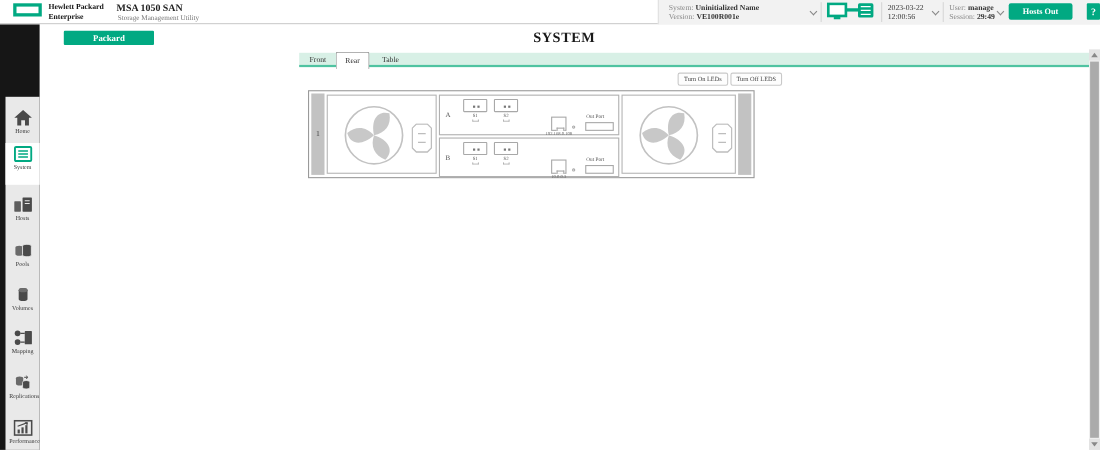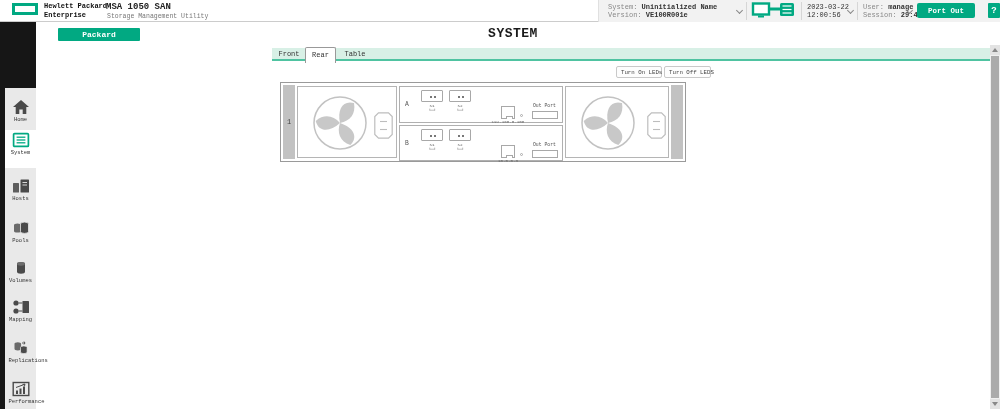--- a/index.html
+++ b/index.html
@@ -1,19 +1,19 @@
 <!DOCTYPE html>
 <html><head>
 <meta charset="utf-8">
 <style>
   * { margin:0; padding:0; box-sizing:border-box; }
   html,body { background:#fff; }
   #app {
     position:relative; width:1000px; height:409px; overflow:hidden;
-    font-family:Liberation Mono, monospace; background:#fff; color:#333;
+    font-family:Liberation Serif, serif; background:#fff; color:#333;
   }
   
   .header { position:absolute; left:0; top:0; width:1000px; height:22px; background:#fff; border-bottom:1px solid #ccc; z-index:5; }
   .hpe-logo { position:absolute; left:12px; top:3px; width:26px; height:12px; border:3px solid #01A982; background:#fff; }
   .brand { position:absolute; left:44px; top:2px; font-size:7px; font-weight:bold; line-height:8.5px; color:#111; white-space:nowrap; }
   .product { position:absolute; left:106px; top:2px; font-size:9px; font-weight:bold; color:#222; white-space:nowrap; }
   .subtitle { position:absolute; left:107px; top:13px; font-size:6.5px; color:#777; white-space:nowrap; }
   .hdr-right { position:absolute; left:598px; top:0; width:402px; height:22px; background:#f2f2f2; border-left:1px solid #e0e0e0; }
   .info-block { position:absolute; top:3px; font-size:7px; line-height:8px; white-space:nowrap; }
   .info-block .lbl { color:#888; }
@@ -113,21 +113,21 @@
       </div>
       <div class="chev" style="left:249px;"></div>
       <div class="vdiv" style="left:258px;"></div>
 
       <div class="info-block" style="left:264px;">
         <div><span class="lbl">User:</span> <span class="val">manage</span></div>
         <div><span class="lbl">Session:</span> <span class="val">29:49</span></div>
       </div>
       <div class="chev" style="left:308px;"></div>
 
-      <button class="signout-btn">Port Out</button>
+      <button class="signout-btn">Hosts Out</button>
       <button class="help-btn">?</button>
     </div>
   </div>
 
   <div class="sidebar-black"></div>
   <div class="sidebar-gray"></div>
 
   <div class="nav-item" style="top:97px;">
     <svg class="nav-icon" width="18" height="16" viewBox="0 0 18 16">
       <path d="M9 1 L17 8 H14.3 V15 H10.7 V10.4 H7.3 V15 H3.7 V8 H1 Z" fill="#4a4a4a"></path>

